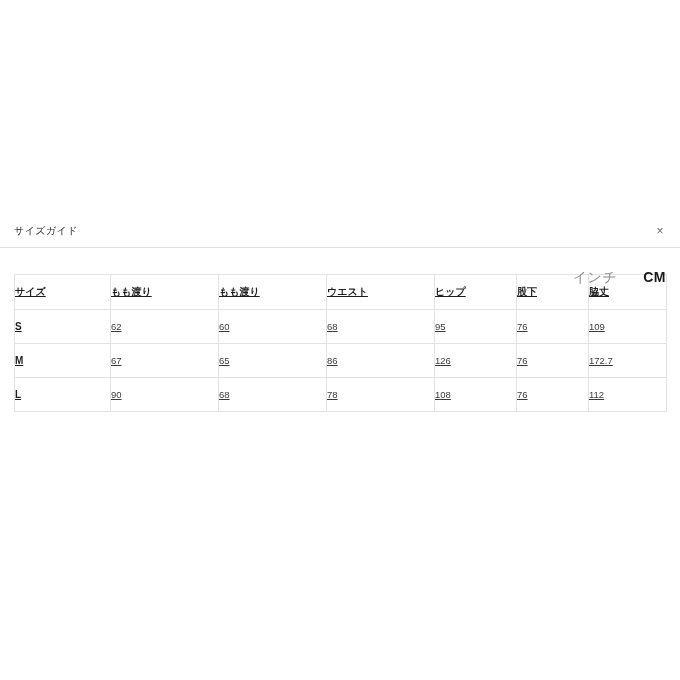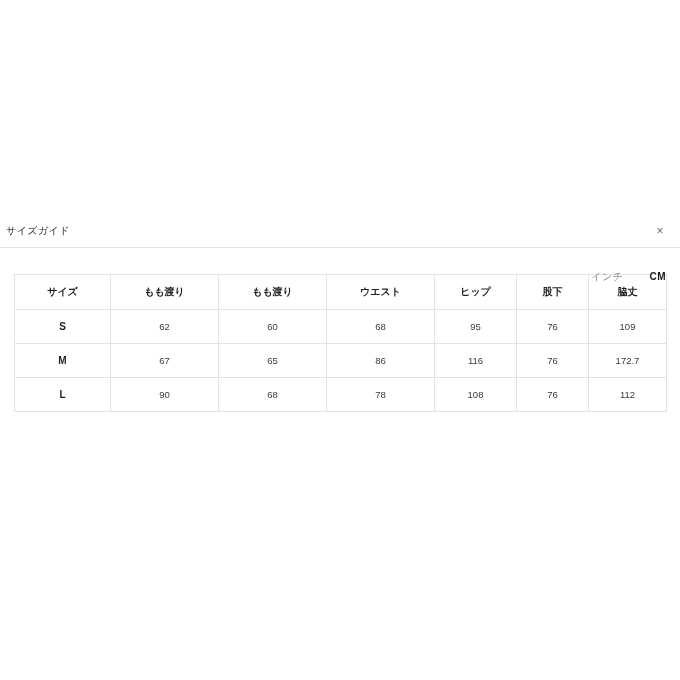--- a/index.html
+++ b/index.html
@@ -29,21 +29,21 @@
     top: 215px;
     width: 680px;
     background: #ffffff;
   }
 
   .modal-header {
     position: relative;
     height: 32px;
     display: flex;
     align-items: center;
-    padding: 0 6px;
+    padding: 0 14px;
     box-sizing: border-box;
   }
 
   .modal-title {
     font-size: 10px;
     color: #2b2b2b;
     letter-spacing: 0.4px;
     line-height: 1;
   }
 
@@ -77,21 +77,21 @@
     height: 26px;
     display: flex;
     align-items: center;
     justify-content: flex-end;
     padding-right: 14px;
     gap: 10px;
     box-sizing: border-box;
   }
 
   .unit-opt {
-    font-size: 10px;
+    font-size: 14px;
     color: #8c8c8c;
     letter-spacing: 0.5px;
     cursor: pointer;
     line-height: 1;
     margin-top: 32px;
   }
 
   .unit-opt.active {
     color: #1a1a1a;
     font-weight: bold;
@@ -105,27 +105,28 @@
 
   table.size-table {
     border-collapse: collapse;
     width: 652px;
     table-layout: fixed;
   }
 
   table.size-table th,
   table.size-table td {
     border: 1px solid #e3e3e3;
-    text-align: center;
+    text-align: left;
     vertical-align: middle;
     height: 33px;
     font-size: 10px;
     color: #2b2b2b;
     font-weight: normal;
     padding: 0;
+    text-decoration: underline;
   }
 
   table.size-table thead th {
     font-weight: bold;
     font-size: 10px;
     color: #1e1e1e;
     height: 34px;
   }
 
   table.size-table tbody td.row-head {
@@ -197,21 +198,21 @@
             <td class="value">68</td>
             <td class="value">95</td>
             <td class="value">76</td>
             <td class="value">109</td>
           </tr>
           <tr>
             <td class="row-head">M</td>
             <td class="value">67</td>
             <td class="value">65</td>
             <td class="value">86</td>
-            <td class="value">116</td>
+            <td class="value">126</td>
             <td class="value">76</td>
             <td class="value">172.7</td>
           </tr>
           <tr>
             <td class="row-head">L</td>
             <td class="value">90</td>
             <td class="value">68</td>
             <td class="value">78</td>
             <td class="value">108</td>
             <td class="value">76</td>

